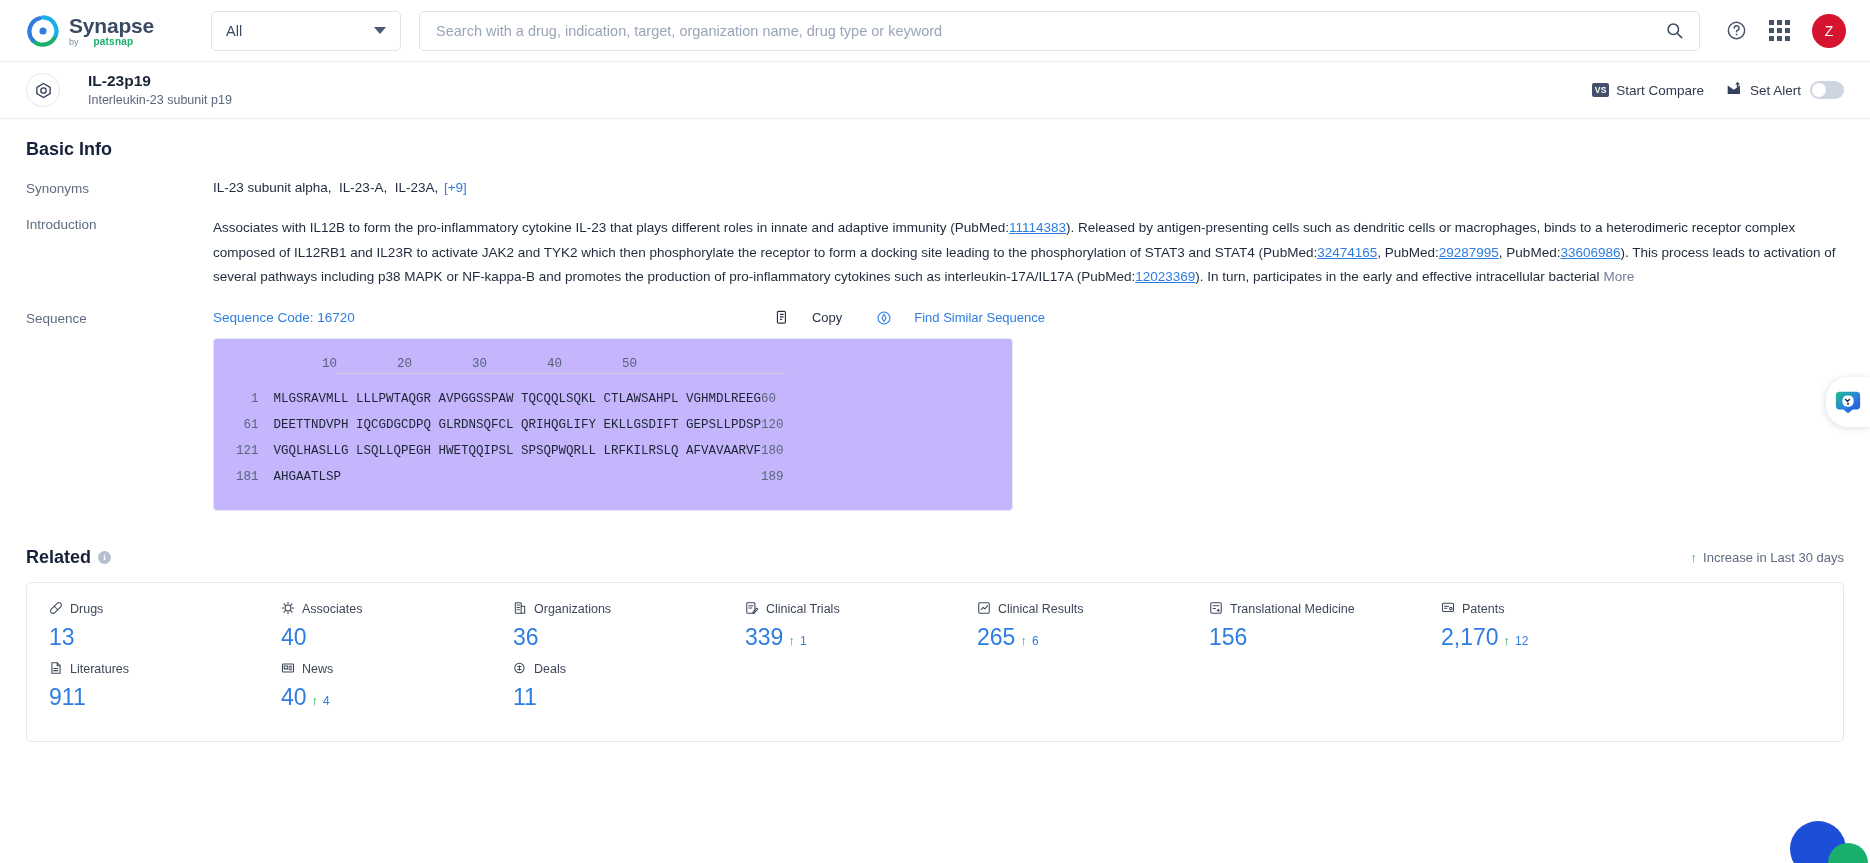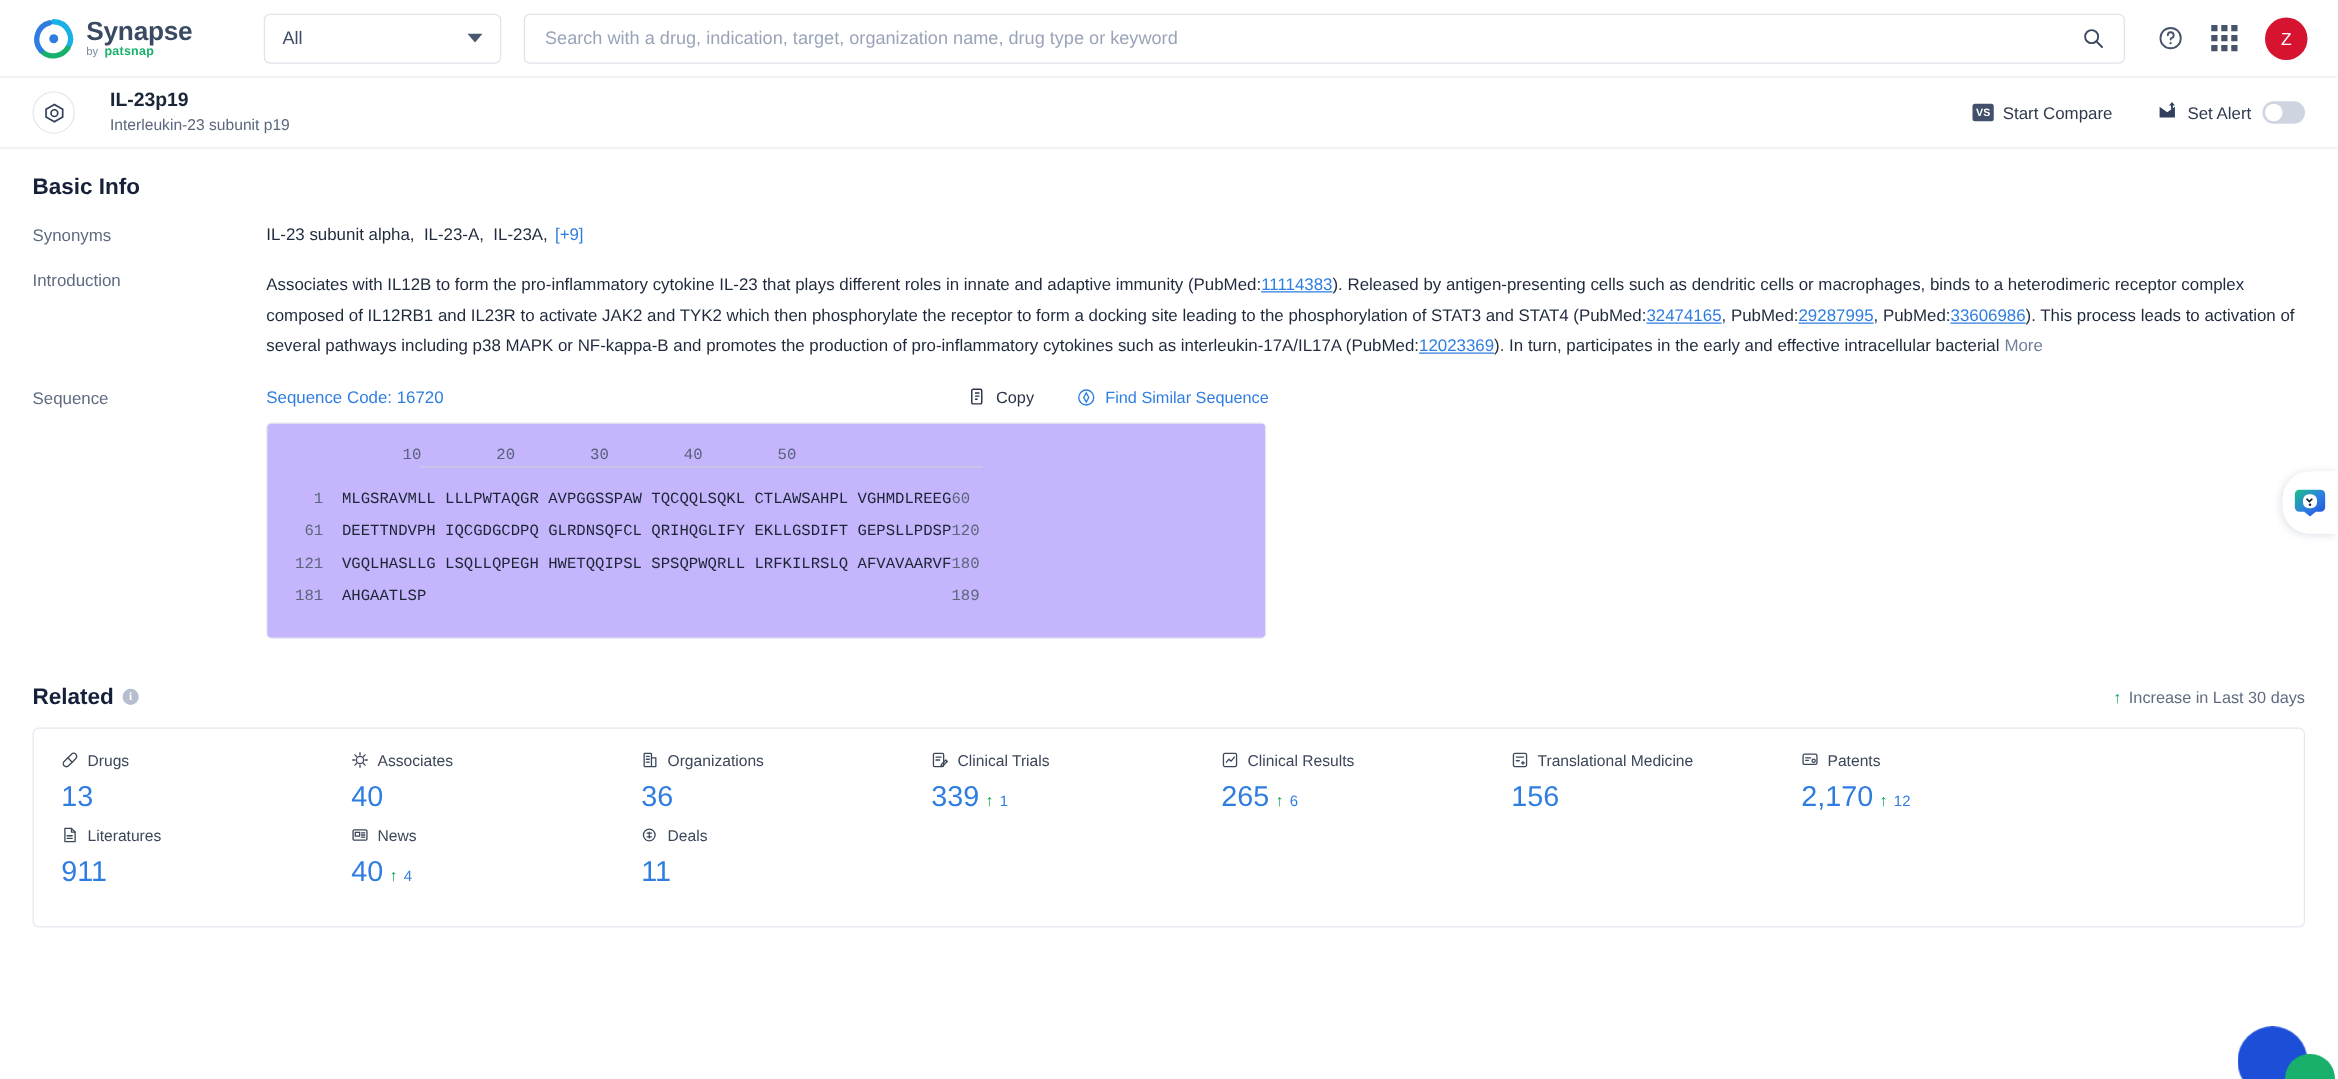--- a/index.html
+++ b/index.html
@@ -22,21 +22,21 @@
     position: relative;
   }
   .logo-wrap { display: flex; align-items: center; gap: 9px; width: 160px; flex: 0 0 auto; }
   .logo-mark { width: 34px; height: 34px; flex: 0 0 auto; }
   .logo-text { line-height: 1; }
   .logo-title {
     font-size: 21px; font-weight: 600; color: #3b4a63; letter-spacing: -0.2px;
     display: block;
   }
   .logo-sub { font-size: 10px; display: block; margin-top: 1px; }
-  .logo-sub .by { color: #7d8aa2; margin-right: 5px; font-size: 9px; }
+  .logo-sub .by { color: #7d8aa2; margin-right: 15px; font-size: 9px; }
   .logo-sub .brand { color: #18b06a; font-weight: 700; letter-spacing: .2px; }
 
   .filter-select {
     margin-left: 25px;
     width: 190px; height: 40px;
     border: 1px solid #dfe3ea; border-radius: 5px;
     display: flex; align-items: center; justify-content: space-between;
     padding: 0 14px; font-size: 14.5px; color: #3e4b63;
     background: #fff; cursor: pointer;
   }
@@ -82,21 +82,21 @@
     padding: 0 26px 0 26px; border-bottom: 1px solid #e9ecf2; background: #fff;
   }
   .entity-icon {
     width: 34px; height: 34px; border-radius: 50%;
     border: 1px solid #e3e7ee; display: flex; align-items: center; justify-content: center;
     flex: 0 0 auto;
   }
   .entity-names { margin-left: 28px; line-height: 1.2; }
   .entity-title { font-size: 15.5px; font-weight: 700; color: #1b2538; }
   .entity-sub { font-size: 12.5px; color: #5b6ا; color: #5b677d; margin-top: 2px; }
-  .entity-actions { margin-left: auto; display: flex; align-items: center; gap: 36px; }
+  .entity-actions { margin-left: auto; display: flex; align-items: center; gap: 22px; }
   .action-item { display: flex; align-items: center; gap: 7px; font-size: 13.5px; color: #2f3a4e; cursor: pointer; }
   .vs-badge {
     width: 17px; height: 14px; border-radius: 2px; background: #42506b;
     color: #fff; font-size: 8.5px; font-weight: 700; letter-spacing: .2px;
     display: flex; align-items: center; justify-content: center;
   }
   .toggle {
     width: 34px; height: 18px; border-radius: 9px; background: #cfd5e0;
     position: relative; cursor: pointer; margin-left: 2px;
   }
@@ -119,21 +119,21 @@
   .syn { color: #1f2a3d; }
   .syn-more { color: #2f7de1; cursor: pointer; margin-left: 2px; }
 
   .intro { line-height: 1.82; font-size: 13.5px; color: #1f2a3d; max-width: 1630px; }
   .intro a { color: #2f7de1; text-decoration: underline; }
   .more-link { color: #6f7f99; cursor: pointer; margin-left: 4px; }
 
   .seq-head { display: flex; align-items: center; }
   .seq-code { color: #2f7de1; font-size: 13.5px; cursor: pointer; }
   .seq-tools { margin-left: 420px; display: flex; align-items: center; gap: 34px; }
-  .seq-tool { display: flex; align-items: center; gap: 7px; font-size: 13px; cursor: pointer; }
+  .seq-tool { display: flex; align-items: center; gap: 22px; font-size: 13px; cursor: pointer; }
   .seq-tool.copy { color: #2a3448; }
   .seq-tool.find { color: #2f7de1; }
 
   .seq-box {
     margin-top: 12px; width: 800px;
     border: 1px solid #e4e8ef; border-radius: 4px;
     padding: 18px 22px 20px 22px; background: #c4b5fd;
   }
   .seq-ruler {
     font-family: "Liberation Mono", monospace; font-size: 12.5px;

